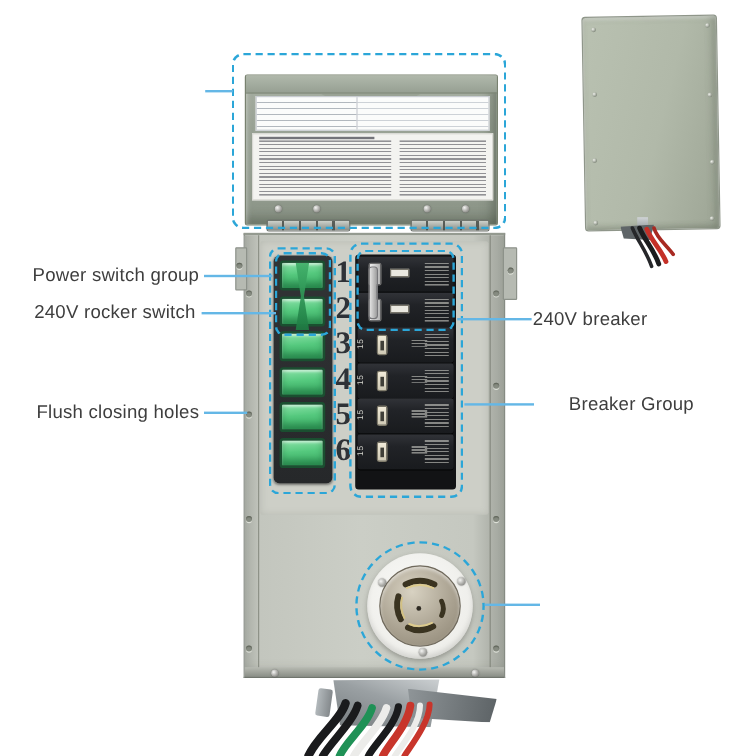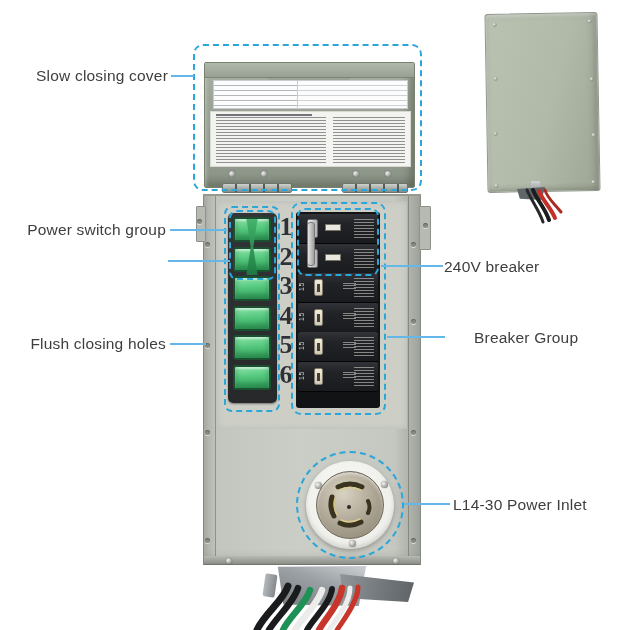--- a/index.html
+++ b/index.html
@@ -285,20 +285,19 @@
   <div class="dashcircle" style="left:296px;top:451px;width:108px;height:108px"></div>
 
   <div class="cline" style="left:171px;top:75px;width:23px"></div>
   <div class="cline" style="left:170px;top:229px;width:57px"></div>
   <div class="cline" style="left:168px;top:260px;width:62px"></div>
   <div class="cline" style="left:170px;top:343px;width:36px"></div>
   <div class="cline" style="left:381px;top:265px;width:62px"></div>
   <div class="cline" style="left:387px;top:336px;width:58px"></div>
   <div class="cline" style="left:404px;top:503px;width:46px"></div>
 
-  <div class="callout-label" style="right:462px;top:67px">Slow closing cover</div>
   <div class="callout-label" style="right:464px;top:221px">Power switch group</div>
+  <div class="callout-label" style="right:467px;top:252px">240V rocker switch</div>
   <div class="callout-label" style="right:464px;top:335px">Flush closing holes</div>
   <div class="callout-label" style="left:444px;top:258px">240V breaker</div>
   <div class="callout-label" style="left:474px;top:329px">Breaker Group</div>
-  <div class="callout-label" style="left:453px;top:496px">L14-30 Power Inlet</div>
 
 </div>
 
 </body></html>

